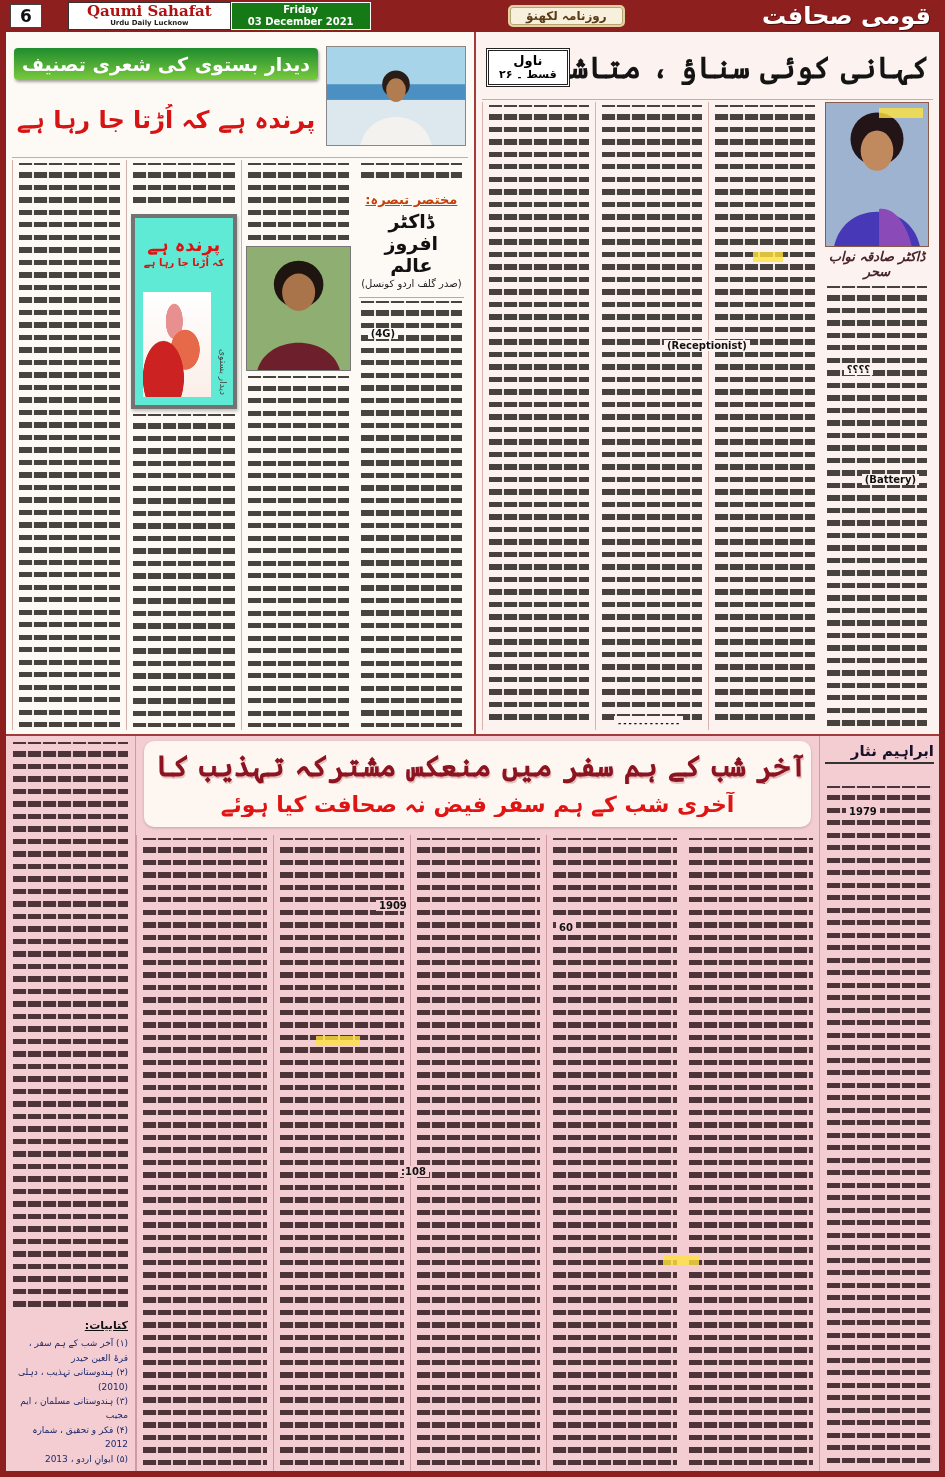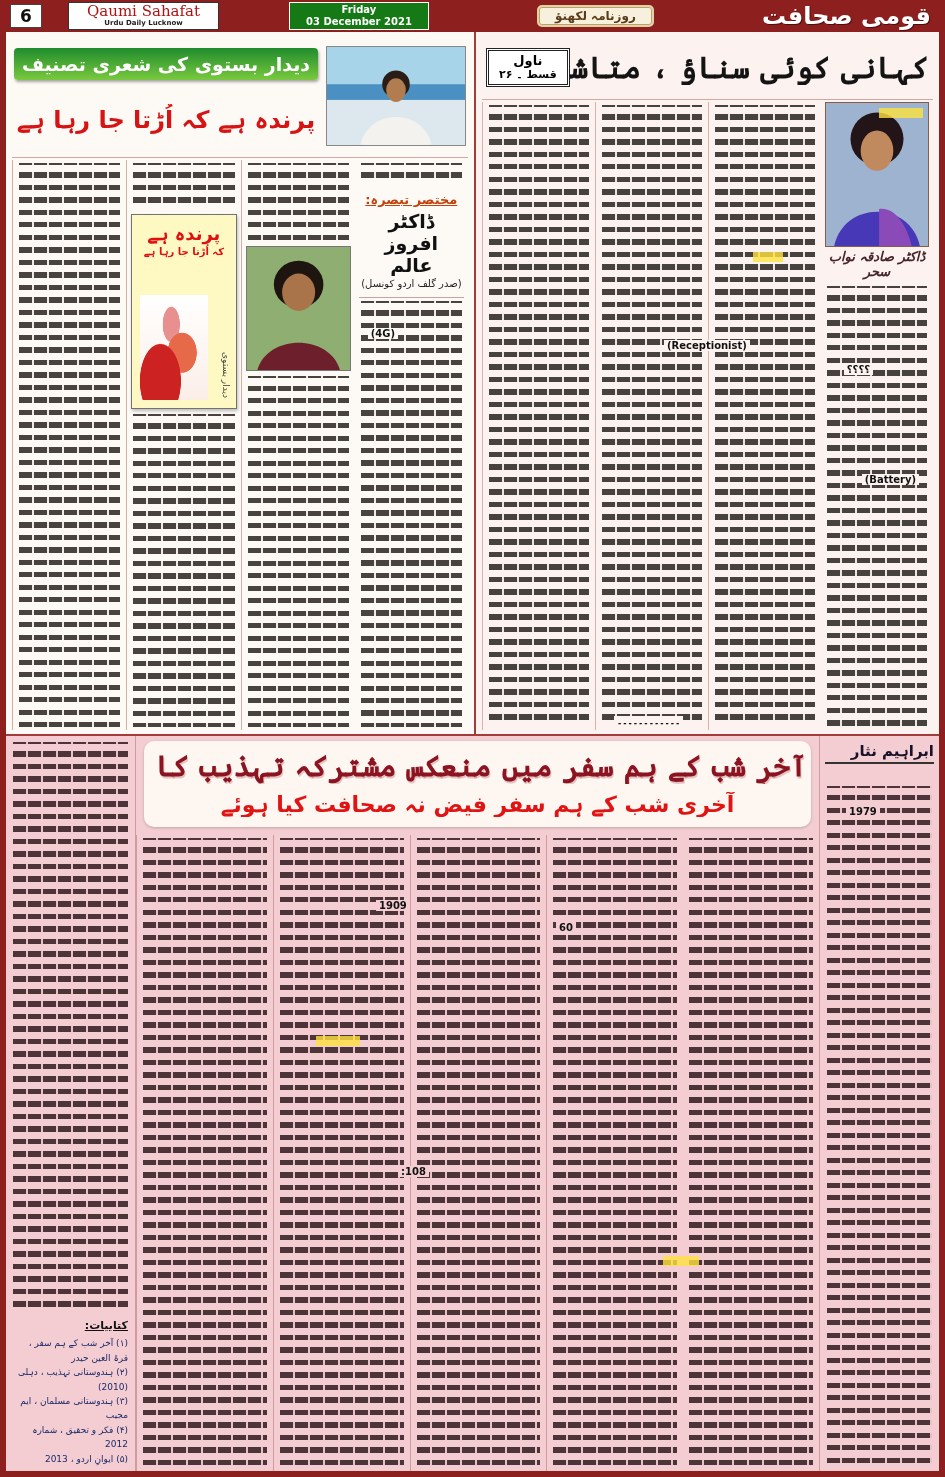--- a/index.html
+++ b/index.html
@@ -3,23 +3,23 @@
 <meta charset="utf-8">
 <style>
   *{margin:0;padding:0;box-sizing:border-box}
   html,body{width:945px;height:1477px;overflow:hidden}
   body{position:relative;background:#8e1f1f;font-family:"DejaVu Sans","Liberation Sans",sans-serif}
 
   
   .header{position:absolute;top:0;left:0;width:100%;height:32px;background:#8e1f1f;display:flex;align-items:center;padding:3px 10px;color:#fff;z-index:5}
   .pagenum{background:#fff;color:#111;font-weight:bold;font-size:17px;width:32px;height:24px;display:flex;align-items:center;justify-content:center;border:1px solid #444}
   .masthead-en{background:#fff;border:1px solid #333;padding:1px 18px;text-align:center;line-height:1.05;margin-left:26px}
-  .masthead-en .t1{color:#b01212;font-weight:normal;font-size:15px;font-family:"DejaVu Serif","Liberation Serif",serif;display:block}
+  .masthead-en .t1{color:#b01212;font-weight:bold;font-size:15px;font-family:"DejaVu Serif","Liberation Serif",serif;display:block}
   .masthead-en .t2{color:#222;font-size:7px;font-weight:bold;display:block}
-  .datebox{background:#157a15;border:1px solid #fff;color:#fff;text-align:center;padding:1px 16px;line-height:1.2;margin-left:70px}
+  .datebox{background:#157a15;border:1px solid #fff;color:#fff;text-align:center;padding:1px 16px;line-height:1.2;}
   .datebox span{display:block;font-size:10px;font-weight:bold}
   .ornament{margin-left:auto;background:#f7f0dd;color:#5a3c18;border:2px solid #e3d1a4;border-radius:5px;padding:2px 16px;font-size:12px;font-weight:bold;direction:rtl;box-shadow:inset 0 0 0 1px #b9a36e}
   .masthead-ur{margin-left:auto;margin-right:4px;font-size:24px;font-weight:bold;direction:rtl;letter-spacing:2px;text-shadow:1px 1px 0 #4d0d0d}
 
   
   .fill{flex:1;min-height:14px;
     --gap:rgba(253,249,244,.92);--ink:#35302c;
     background-image:
       repeating-linear-gradient(90deg,var(--gap) 0 2px,transparent 2px 15px),
       repeating-linear-gradient(180deg,var(--ink) 0 5px,transparent 5px 12.5px);
@@ -49,21 +49,21 @@
   .photo-beach{flex:0 0 140px;height:100px;border:1px solid #888}
   .la-heads{flex:1;display:flex;flex-direction:column;gap:24px;padding-top:2px;min-width:0}
   .kicker-green{background:linear-gradient(180deg,#1f8c2d,#79c93e);color:#fff;font-size:19px;font-weight:bold;text-align:center;padding:5px 6px;border-radius:4px;direction:rtl;box-shadow:1px 2px 3px rgba(0,0,0,.35);white-space:nowrap;overflow:hidden}
   .headline-red{color:#d61414;font-size:24px;font-weight:bold;text-align:center;direction:rtl;line-height:1.35;white-space:nowrap;overflow:hidden}
   .la-body{display:flex;direction:rtl;flex:1;position:relative;margin-top:2px}
   .la-body .col + .col{border-left:1px solid #d0b0a8}
   .review{text-align:center;direction:rtl;padding:6px 2px 8px;border-bottom:1px solid #c6a49c;flex:0 0 auto}
   .review .r1{display:block;font-size:13px;font-weight:bold;color:#c2410c;text-decoration:underline}
   .review .r2{display:block;font-size:19px;font-weight:bold;color:#111;margin:3px 0 2px}
   .review .r3{display:block;font-size:10px;color:#222}
-  .book-cover{flex:0 0 195px;background:#fef9c3;border:1px solid #737373;position:relative;margin:2px 0;direction:rtl;padding:8px 4px 4px;box-shadow:1px 2px 3px rgba(0,0,0,.25)}
+  .book-cover{flex:0 0 195px;background:#5eead4;border:4px solid #737373;position:relative;margin:2px 0;direction:rtl;padding:16px 4px 4px;box-shadow:1px 2px 3px rgba(0,0,0,.25)}
   .bc-title{color:#e01010;font-size:18px;font-weight:bold;text-align:center}
   .bc-sub{color:#e01010;font-size:10px;font-weight:bold;text-align:center;margin-top:2px}
   .bc-art{position:absolute;left:8px;bottom:8px;width:68px;height:105px;
     background:
       radial-gradient(ellipse at 30% 82%,#cc2222 0 30%,transparent 31%),
       radial-gradient(ellipse at 62% 55%,#e66a4a 0 24%,transparent 25%),
       radial-gradient(ellipse at 46% 28%,#e89090 0 16%,transparent 17%),
       linear-gradient(180deg,#fff 0,#fbeee8 100%)}
   .bc-author{position:absolute;right:5px;bottom:10px;font-size:9px;color:#444;writing-mode:vertical-rl}
   .photo-author{flex:0 0 125px;border:1px solid #777;margin:2px 0}

